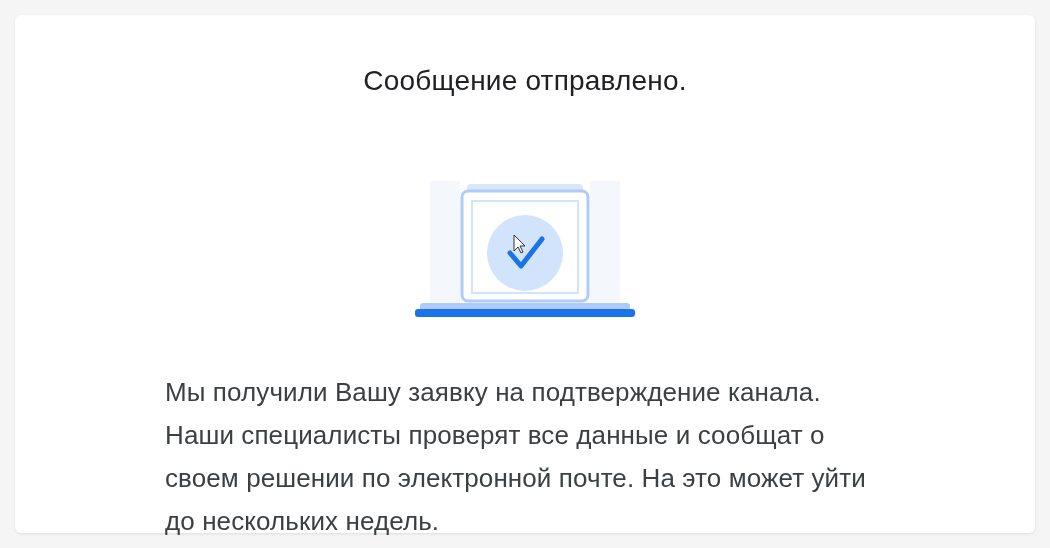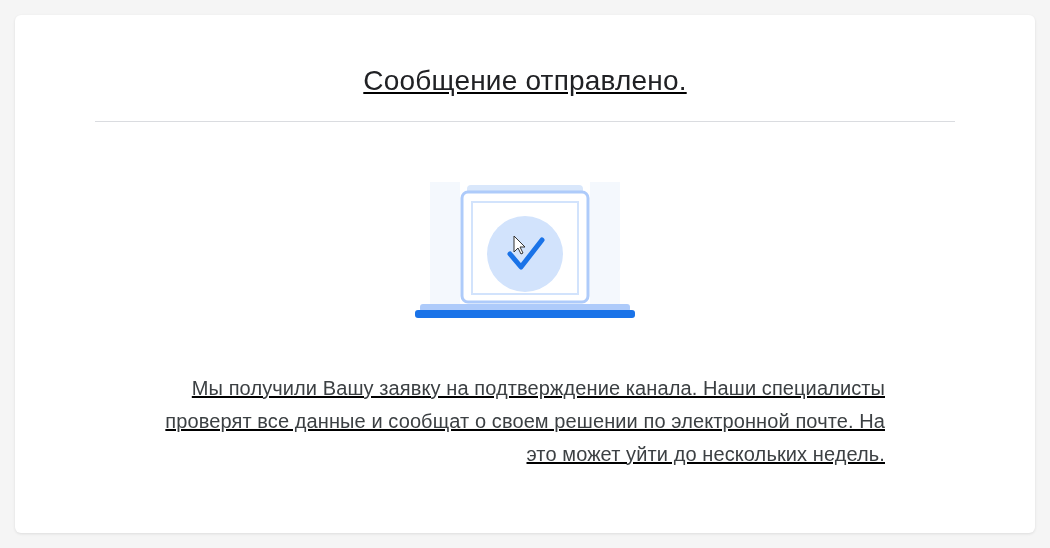--- a/index.html
+++ b/index.html
@@ -16,45 +16,44 @@
     .card {
       width: 100%;
       height: 100%;
       background: #ffffff;
       border-radius: 6px;
       box-shadow: 0 1px 3px rgba(0,0,0,0.1);
       display: flex;
       flex-direction: column;
       align-items: center;
       padding: 50px 80px 40px;
-      text-decoration: underline;
     }
     .title {
       font-size: 28px;
       font-weight: 400;
       color: #202124;
       margin-bottom: 24px;
       letter-spacing: 0.2px;
     }
     .divider {
       width: 100%;
       height: 1px;
       background: #dadce0;
       margin-bottom: 60px;
     }
     .illustration-wrap {
       display: flex;
       justify-content: center;
       margin-bottom: 40px;
     }
     .description {
-      font-size: 20px;
+      font-size: 26px;
       line-height: 1.65;
       color: #3c4043;
-      text-align: right;
+      text-align: left;
       max-width: 720px;
       letter-spacing: 0.1px;
     }
   </style>
 </head>
 <body>
 
 <div class="card">
   <h1 class="title">Сообщение отправлено.</h1>
   <div class="divider"></div>

